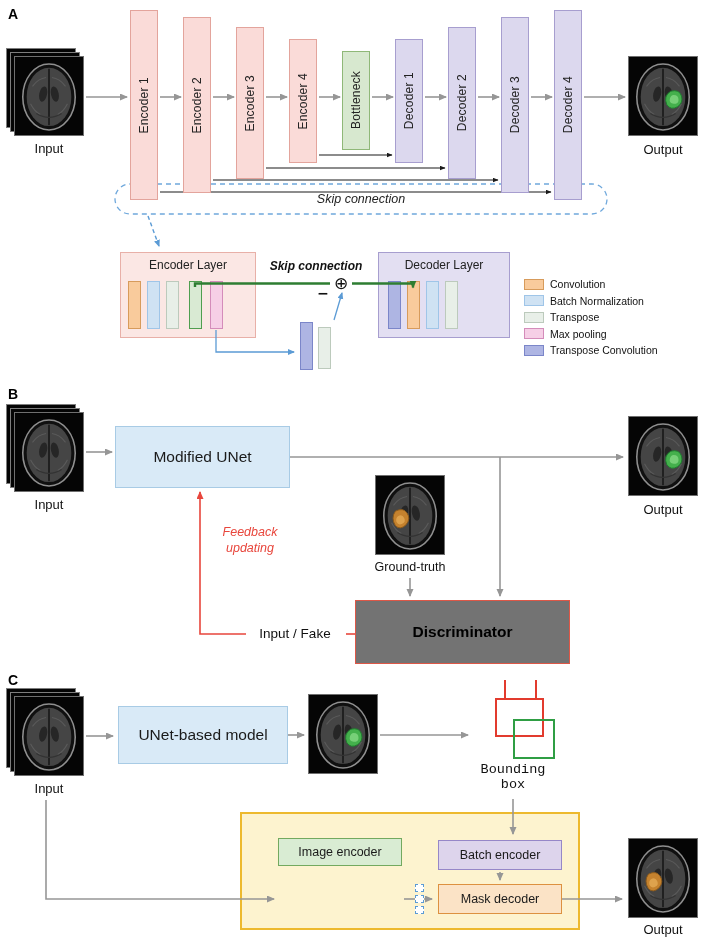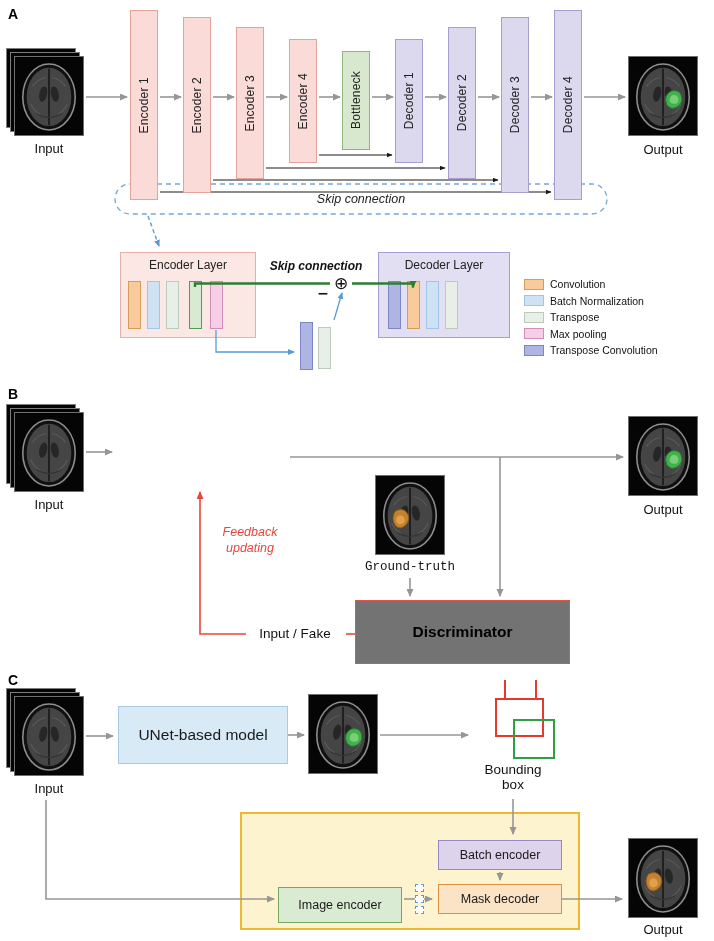--- a/index.html
+++ b/index.html
@@ -53,21 +53,21 @@
   .purple-node { background:#ddd4ec; border-color:#9687c8; font-size:12.5px; }
   .green-node  { background:#d9ecd3; border-color:#73a95f; font-size:12.5px; }
   .orange-node { background:#fbe3c6; border-color:#dd9140; font-size:12.5px; }
 
   .sam-box { position:absolute; z-index:1; background:#fdf3cf; border:2px solid #edb92e; }
   .sam-label { position:absolute; z-index:3; font-weight:bold; font-size:15.5px; line-height:1.3; color:#111; }
 
   .red-text { color:#e8463c; }
   .feedback-label { font-style:italic; font-size:12.5px; text-align:center; line-height:1.3; }
   .plain-label { font-size:13.5px; text-align:center; color:#111; }
-  .gt-label { font-size:12.5px; text-align:center; color:#111;font-family:Liberation Mono, monospace; }
+  .gt-label { font-size:12.5px; text-align:center; color:#111; }
 
   .token { position:absolute; z-index:3; width:9px; height:8px; background:#fff; border:1px dashed #5b9bd5; }
 </style>
 </head>
 <body>
 
 <div id="page">
 
   <svg width="0" height="0" style="position:absolute" aria-hidden="true">
     <defs>
@@ -263,20 +263,21 @@
     <div class="layer l1"></div>
     <div class="layer l2"></div>
     <div class="frame">
       <svg viewBox="0 0 70 80">
           <use href="#sym-brain"></use>
         </svg>
     </div>
   </div>
   <div class="abs img-label" style="left:6px; top:497px; width:86px;">Input</div>
 
+  <div class="node blue-node" style="left:115px; top:426px; width:175px; height:62px;">Modified UNet</div>
 
   <div class="frame" style="left:628px; top:416px;">
     <svg viewBox="0 0 70 80">
         <use href="#sym-brain"></use>
         <use href="#sym-blob-green"></use>
       </svg>
   </div>
   <div class="abs img-label" style="left:628px; top:502px; width:70px;">Output</div>
 
   <div class="frame" style="left:375px; top:475px;">
@@ -308,26 +309,26 @@
 
   <div class="node blue-node" style="left:118px; top:706px; width:170px; height:58px;">UNet-based model</div>
 
   <div class="frame" style="left:308px; top:694px;">
     <svg viewBox="0 0 70 80">
         <use href="#sym-brain"></use>
         <use href="#sym-blob-green"></use>
       </svg>
   </div>
 
-  <div class="abs plain-label" style="left:480px; top:762px; width:66px;">Bounding box</div>
+  <div class="abs plain-label" style="left:480px; top:762px; width:66px;font-family:Liberation Mono, monospace;">Bounding box</div>
 
 
   <div class="node purple-node" style="left:438px; top:840px; width:124px; height:30px;">Batch encoder</div>
 
-  <div class="node green-node" style="left:278px; top:887px; width:124px; height:36px;">Image encoder</div>
+  <div class="node green-node" style="left:278px; top:838px; width:124px; height:28px;">Image encoder</div>
 
   <div class="token" style="left:415px; top:884px;"></div>
   <div class="token" style="left:415px; top:895px;"></div>
   <div class="token" style="left:415px; top:906px;"></div>
 
   <div class="node orange-node" style="left:438px; top:884px; width:124px; height:30px;">Mask decoder</div>
 
   <div class="frame" style="left:628px; top:838px;">
     <svg viewBox="0 0 70 80">
         <use href="#sym-brain"></use>

